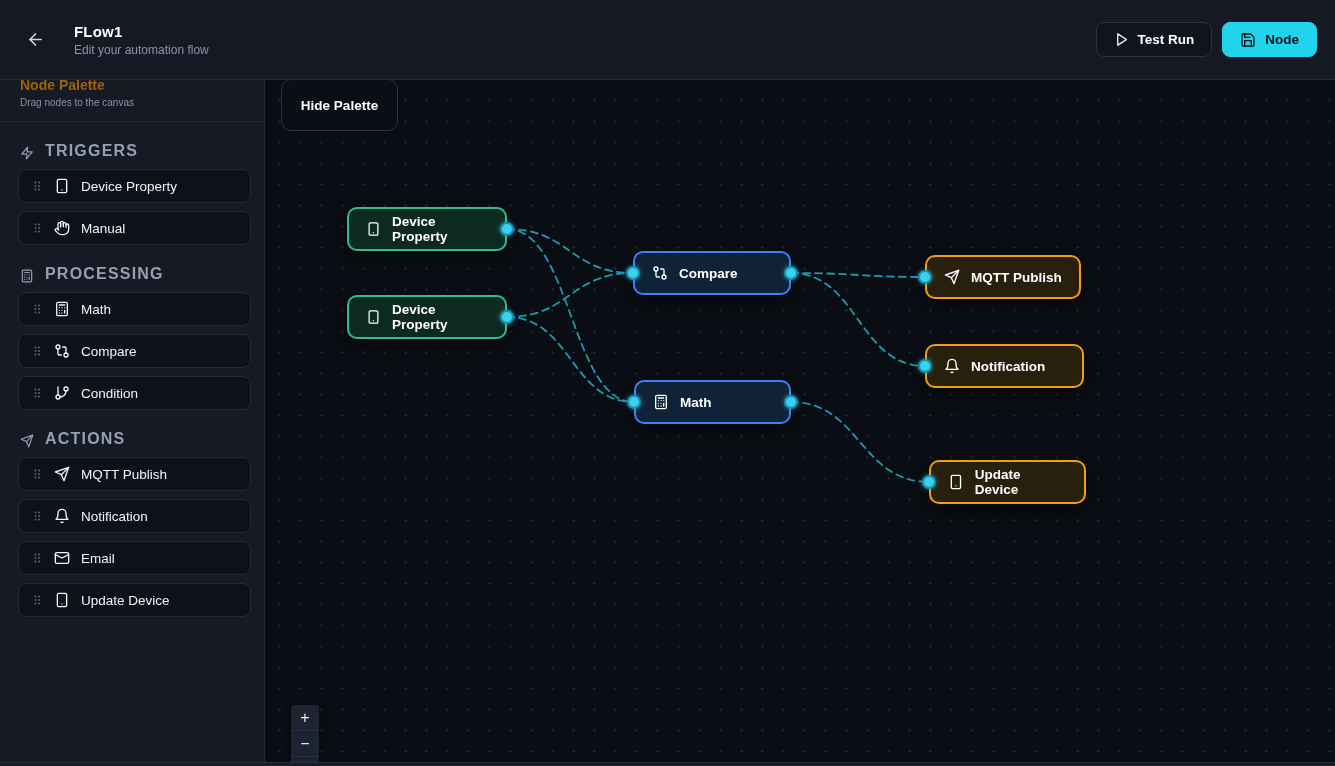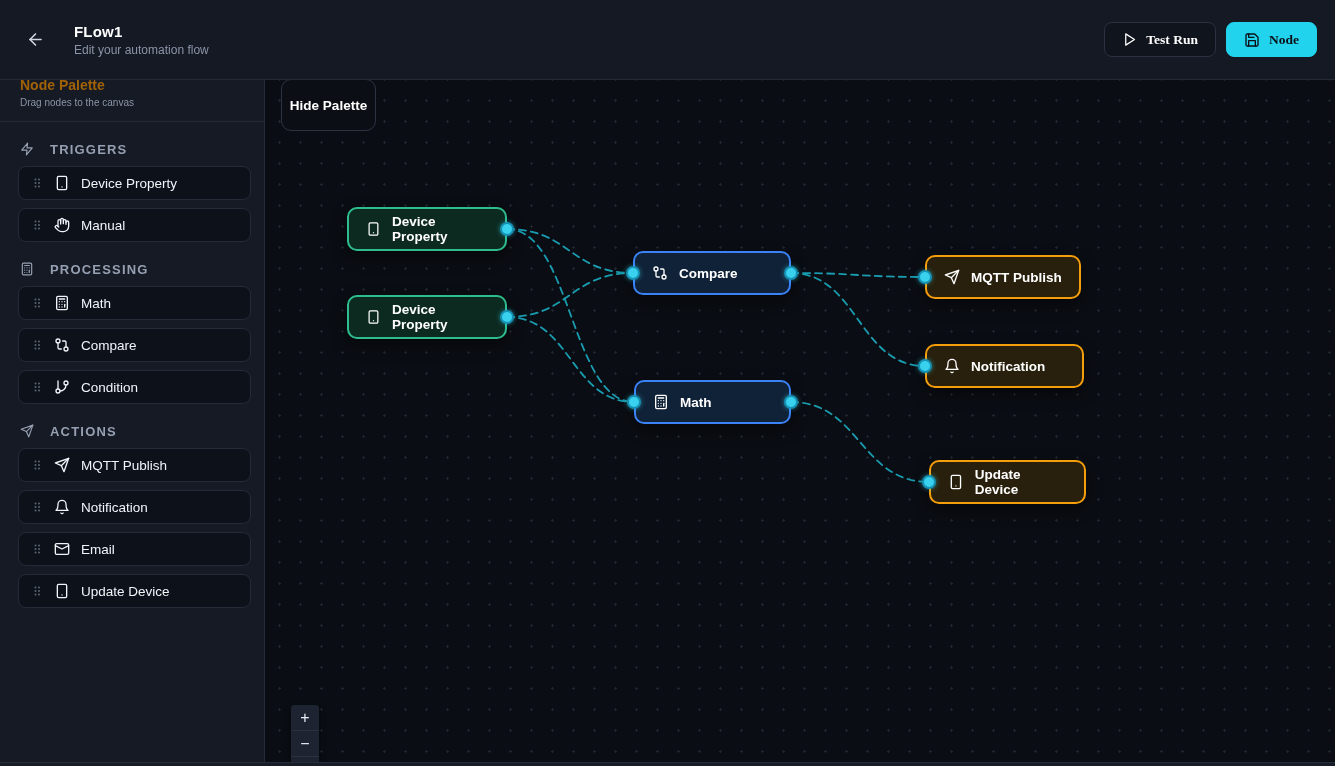--- a/index.html
+++ b/index.html
@@ -22,57 +22,57 @@
     width: 34px; height: 34px; display: flex; align-items: center; justify-content: center;
     background: transparent; border: none; color: #cfd6e2; cursor: pointer; border-radius: 6px;
   }
   .title-block { margin-left: 22px; }
   .title-block h1 { font-size: 15px; font-weight: bold; color: #ffffff; letter-spacing: .2px; }
   .title-block p { font-size: 12px; color: #8b94a6; margin-top: 3px; }
   .header-actions { margin-left: auto; display: flex; gap: 10px; }
   .btn {
     display: flex; align-items: center; gap: 9px; height: 35px; padding: 0 17px;
     border-radius: 8px; font-size: 13.5px; font-weight: bold; cursor: pointer;
-    font-family: Liberation Serif, serif;
+    font-family: Liberation Sans, sans-serif;
   }
   .btn-dark { background: #10141d; color: #ffffff; border: 1px solid #2a3140; }
   .btn-accent { background: var(--accent, #22d3ee); color: #0b1016; border: 1px solid var(--accent, #22d3ee); }
 
   
   .sidebar {
     position: absolute; top: 62px; left: 0; bottom: 0; width: 265px;
     background: #151a24; border-right: 1px solid #232a38; z-index: 10;
     display: flex; flex-direction: column;
   }
   .palette-header { padding: 15px 20px 13px; border-bottom: 1px solid #232a38; }
   .palette-header h2 { font-size: 14px; font-weight: bold; color: #a16207; }
   .palette-header p { font-size: 10px; color: #8b94a6; margin-top: 4px; }
   .palette-body { padding: 8px 0 0; overflow: hidden; }
   .section-header {
-    display: flex; align-items: flex-start; gap: 16px; padding: 12px 20px 9px;
-    color: #96a0b2; font-size: 13px; font-weight: bold; letter-spacing: 1.2px;
+    display: flex; align-items: flex-end; gap: 11px; padding: 12px 20px 9px;
+    color: #96a0b2; font-size: 16px; font-weight: bold; letter-spacing: 1.2px;
   }
   .palette-item {
     display: flex; align-items: center; gap: 11px; height: 34px; margin: 0 13px 8px 18px;
     background: #0d1119; border: 1px solid #242b38; border-radius: 8px;
     padding: 0 12px; cursor: grab;
   }
   .palette-item .grip { color: #5c6573; }
   .palette-item .item-icon { color: #f1f4f9; }
   .palette-item .label { font-size: 13.5px; font-weight: 500; color: #f1f4f9; }
 
   
   .canvas {
     position: absolute; top: 62px; left: 265px; right: 0; bottom: 0; overflow: hidden;
     background-color: #0a0d13;
     background-image: radial-gradient(circle, #20262f 1.2px, transparent 1.4px);
     background-size: 21px 21px; background-position: 4px 7px;
   }
   .hide-palette-btn {
-    position: absolute; left: 16px; top: 17px; width: 95px; height: 52px;
+    position: absolute; left: 16px; top: 17px; width: 117px; height: 52px;
     background: #0b0e15; border: 1px solid #2c3442; border-radius: 10px;
     color: #ffffff; font-size: 13.5px; font-weight: bold; cursor: pointer;
     font-family: "Liberation Sans", sans-serif; z-index: 5;
   }
   .edges { position: absolute; inset: 0; width: 100%; height: 100%; pointer-events: none; }
   .edges path {
     fill: none; stroke: var(--edge, #1a9cb0); stroke-width: 1.8;
     stroke-dasharray: 7 5; stroke-linecap: round;
   }
   .node {

